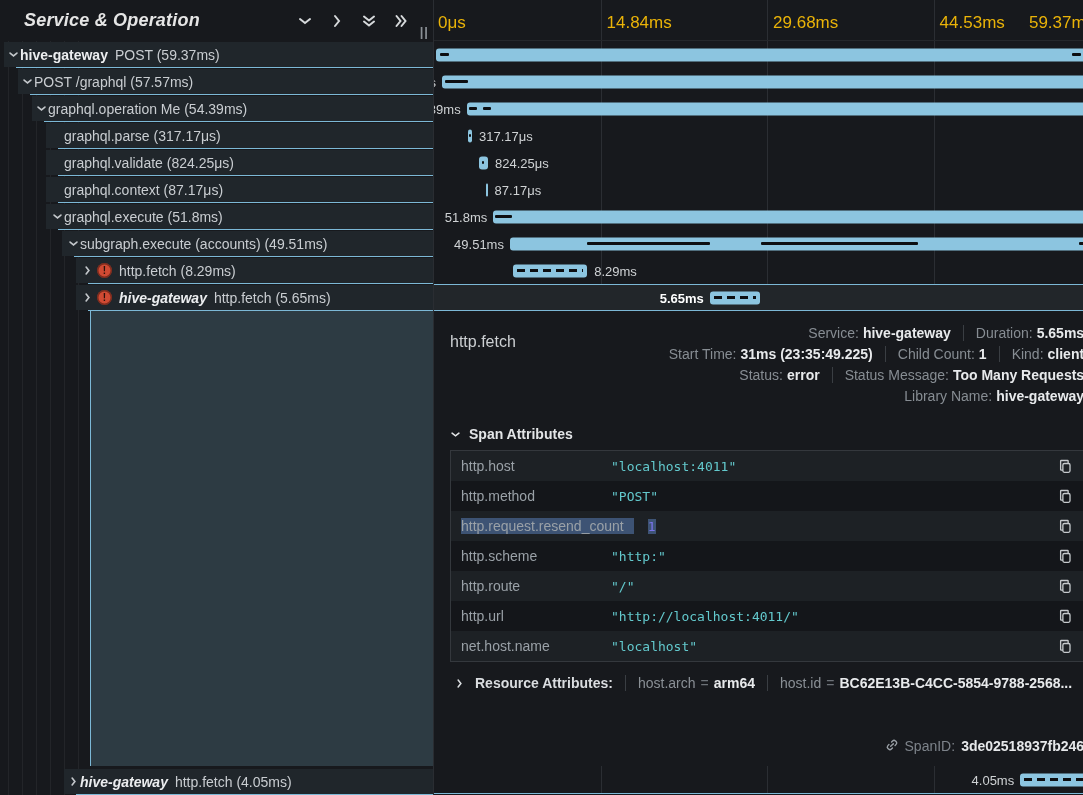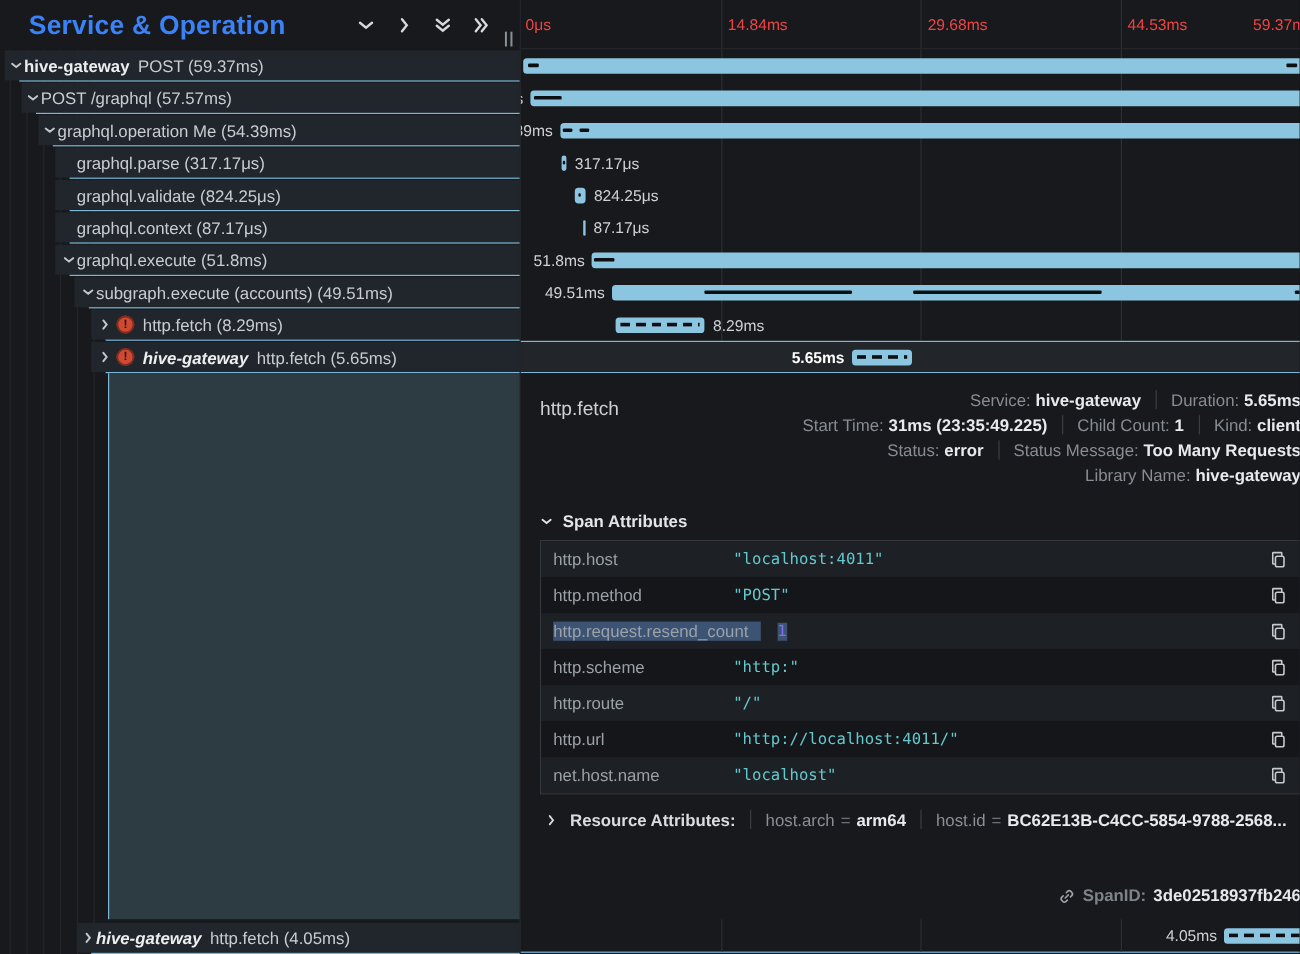--- a/index.html
+++ b/index.html
@@ -5,21 +5,21 @@
   * { margin:0; padding:0; box-sizing:border-box; }
   html,body { width:1083px; height:795px; overflow:hidden; background:#131518;
     font-family:"Liberation Sans", sans-serif; color:#c9cdd1; }
   .app { display:flex; width:1083px; height:795px; }
 
   
   .left { width:434px; min-width:434px; height:100%; background:#17191d; position:relative;
           display:flex; flex-direction:column; border-right:1px solid #2a2d32; }
   .lp-header { height:41px; display:flex; align-items:center; padding:0 10px 0 24px;
                background:#17191d; position:relative; }
-  .lp-title { font-size:22px; font-weight:bold; color:#3b82f6; letter-spacing:.2px; flex:0 0 auto; }
+  .lp-title { font-size:18px; font-weight:bold; color:#e5e5e5; letter-spacing:.2px; flex:0 0 auto;font-style:italic; }
   .lp-icons { margin-left:auto; display:flex; gap:16px; align-items:center; padding-right:14px; }
   .lp-icons svg { display:block; cursor:pointer; }
   .resize-handle { position:absolute; right:4px; bottom:2px; color:#8a9096; font-size:13px;
                    font-weight:bold; letter-spacing:1px; cursor:col-resize; }
 
   .lp-body { position:relative; flex:1; display:flex; flex-direction:column; }
   .guides { position:absolute; inset:0; z-index:0; }
   .guide { position:absolute; top:0; bottom:0; width:1px; background:rgba(255,255,255,.055); }
 
   .t-row { position:relative; height:27px; z-index:1; display:flex; align-items:center;
@@ -42,21 +42,21 @@
                  border-left:1px solid #7cb8d6; }
 
   .t-row.bottom-row { margin-top:auto; }
   .t-row.bottom-row::after { left:calc(var(--gx) + 12px); }
 
   
   .right { flex:1; height:100%; display:flex; flex-direction:column; position:relative;
            background:#17191d; }
   .gridline { position:absolute; top:0; bottom:0; width:1px; background:#2b2e33; }
   .ruler { position:relative; height:41px; border-bottom:1px solid #24272b; }
-  .ruler .tick-label { position:absolute; top:13px; font-size:13px; color:#ef4444; }
+  .ruler .tick-label { position:absolute; top:13px; font-size:17px; color:#eab308; }
   .tl-rows { position:relative; height:270px; }
   .tl-row { position:relative; height:27px; overflow:hidden; }
   .tl-row.sel-row { background:#22262a; border-top:1px solid #7cb8d6; border-bottom:1px solid #7cb8d6; }
   .bar { position:absolute; top:50%; transform:translateY(-50%); height:13px; background:#8cc5e0;
          border-radius:3px; cursor:pointer; }
   .mark { position:absolute; top:50%; transform:translateY(-50%); height:3px; background:#0d0f12;
           border-radius:1px; }
   .bar.dashed::after { content:''; position:absolute; left:4px; right:4px; top:50%; height:3px;
         transform:translateY(-50%);
         background:repeating-linear-gradient(90deg,#0d0f12 0 8px, transparent 8px 13px); }
@@ -91,22 +91,22 @@
 
   .res-line { display:flex; align-items:center; margin-top:13px; font-size:14px; white-space:nowrap;
               overflow:hidden; }
   .res-caret { margin:0 10px 0 4px; display:flex; }
   .res-heading { font-weight:bold; color:#dadde0; margin-right:12px; cursor:pointer; }
   .res-item { color:#8a9096; padding:0 12px; border-left:1px solid #3a3e43; }
   .res-item:first-of-type { border-left:none; }
   .res-item b { color:#e8eaec; }
   .res-item .eq { margin:0 5px; color:#6d7278; }
 
-  .spanid-line { margin-top:auto; display:flex; justify-content:flex-end; align-items:flex-end;
-                 gap:6px; font-size:14px; color:#7d838a; padding-bottom:2px;font-weight:bold; }
+  .spanid-line { margin-top:auto; display:flex; justify-content:flex-end; align-items:flex-start;
+                 gap:6px; font-size:14px; color:#7d838a; padding-bottom:2px; }
   .spanid-line b { color:#e6e8ea; }
 
   .bottom-strip { position:relative; height:28px; border-bottom:1px solid #7cb8d6; }
 </style>
 </head>
 <body>
 
 <div class="app">
 
   <div class="left">

